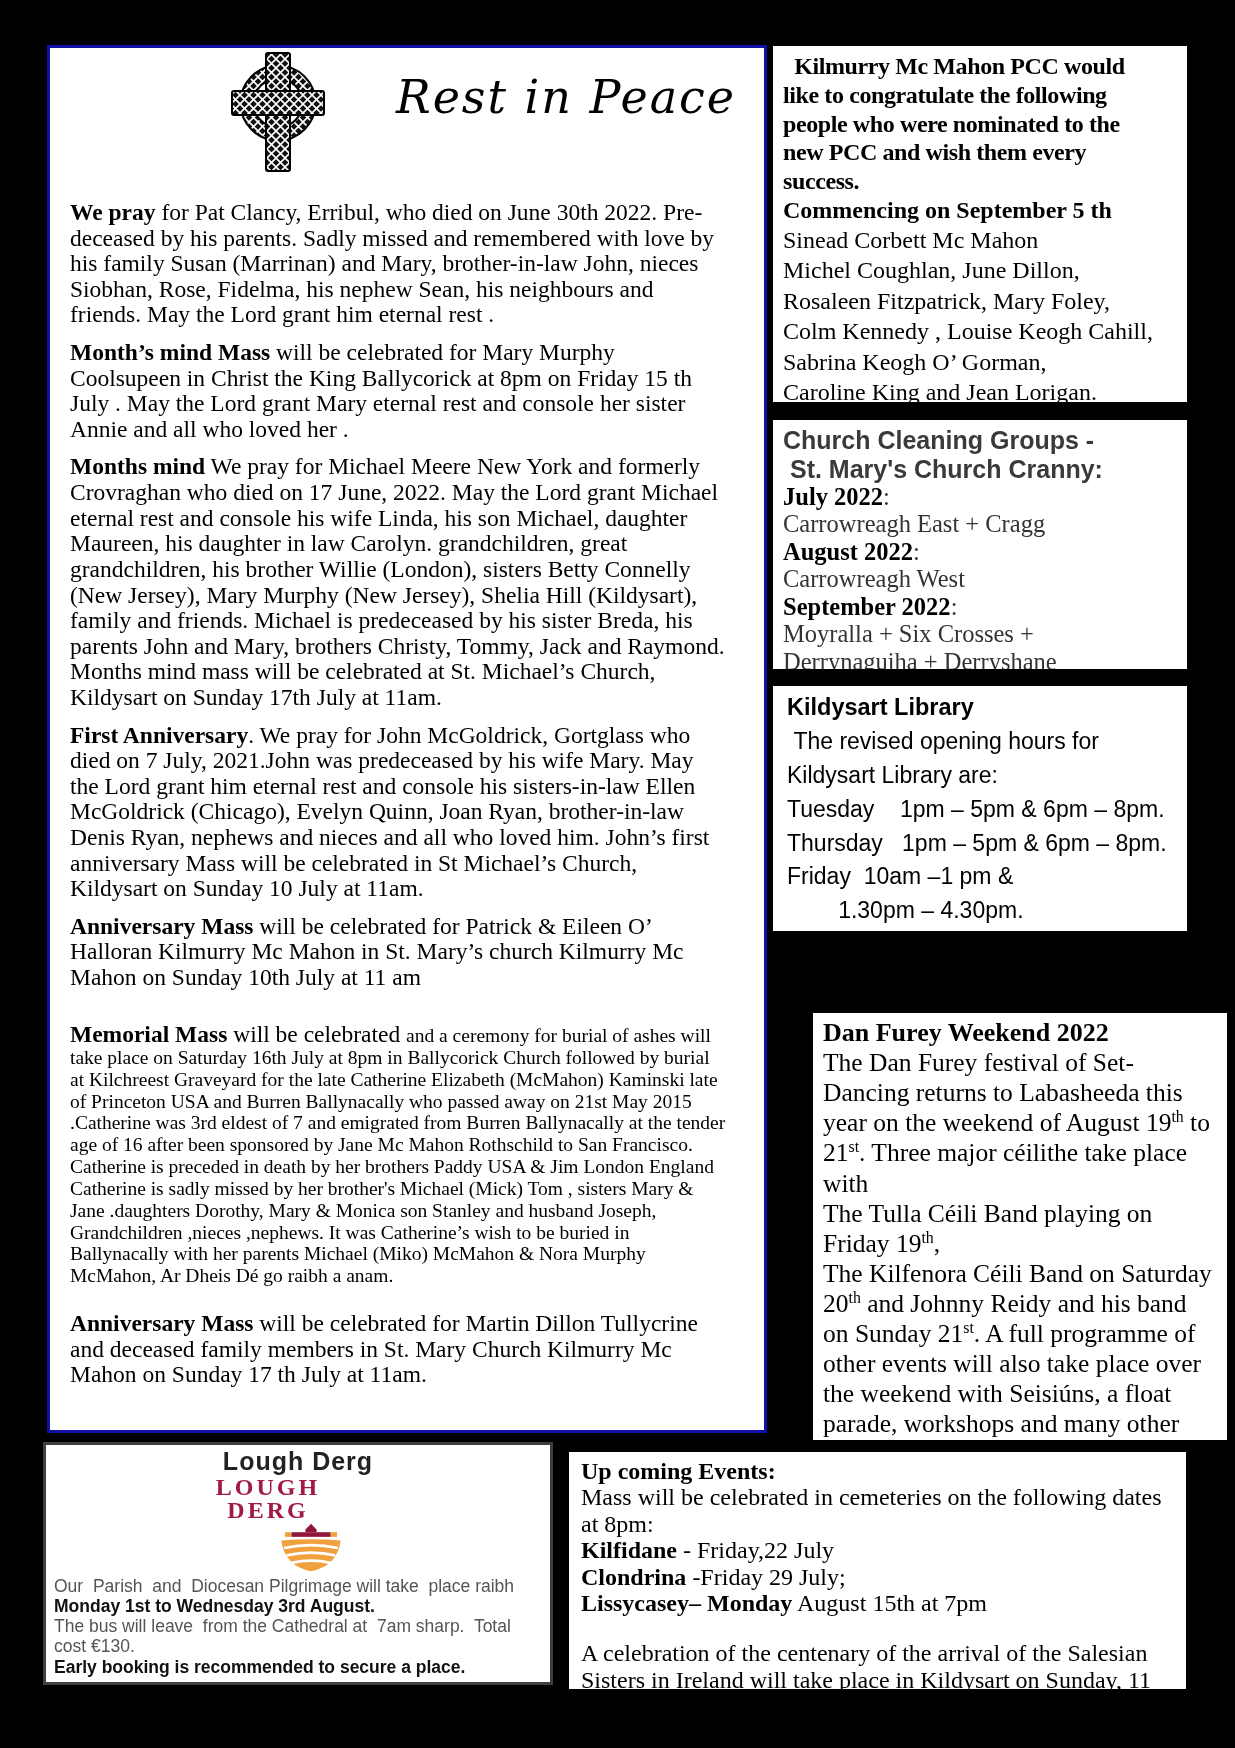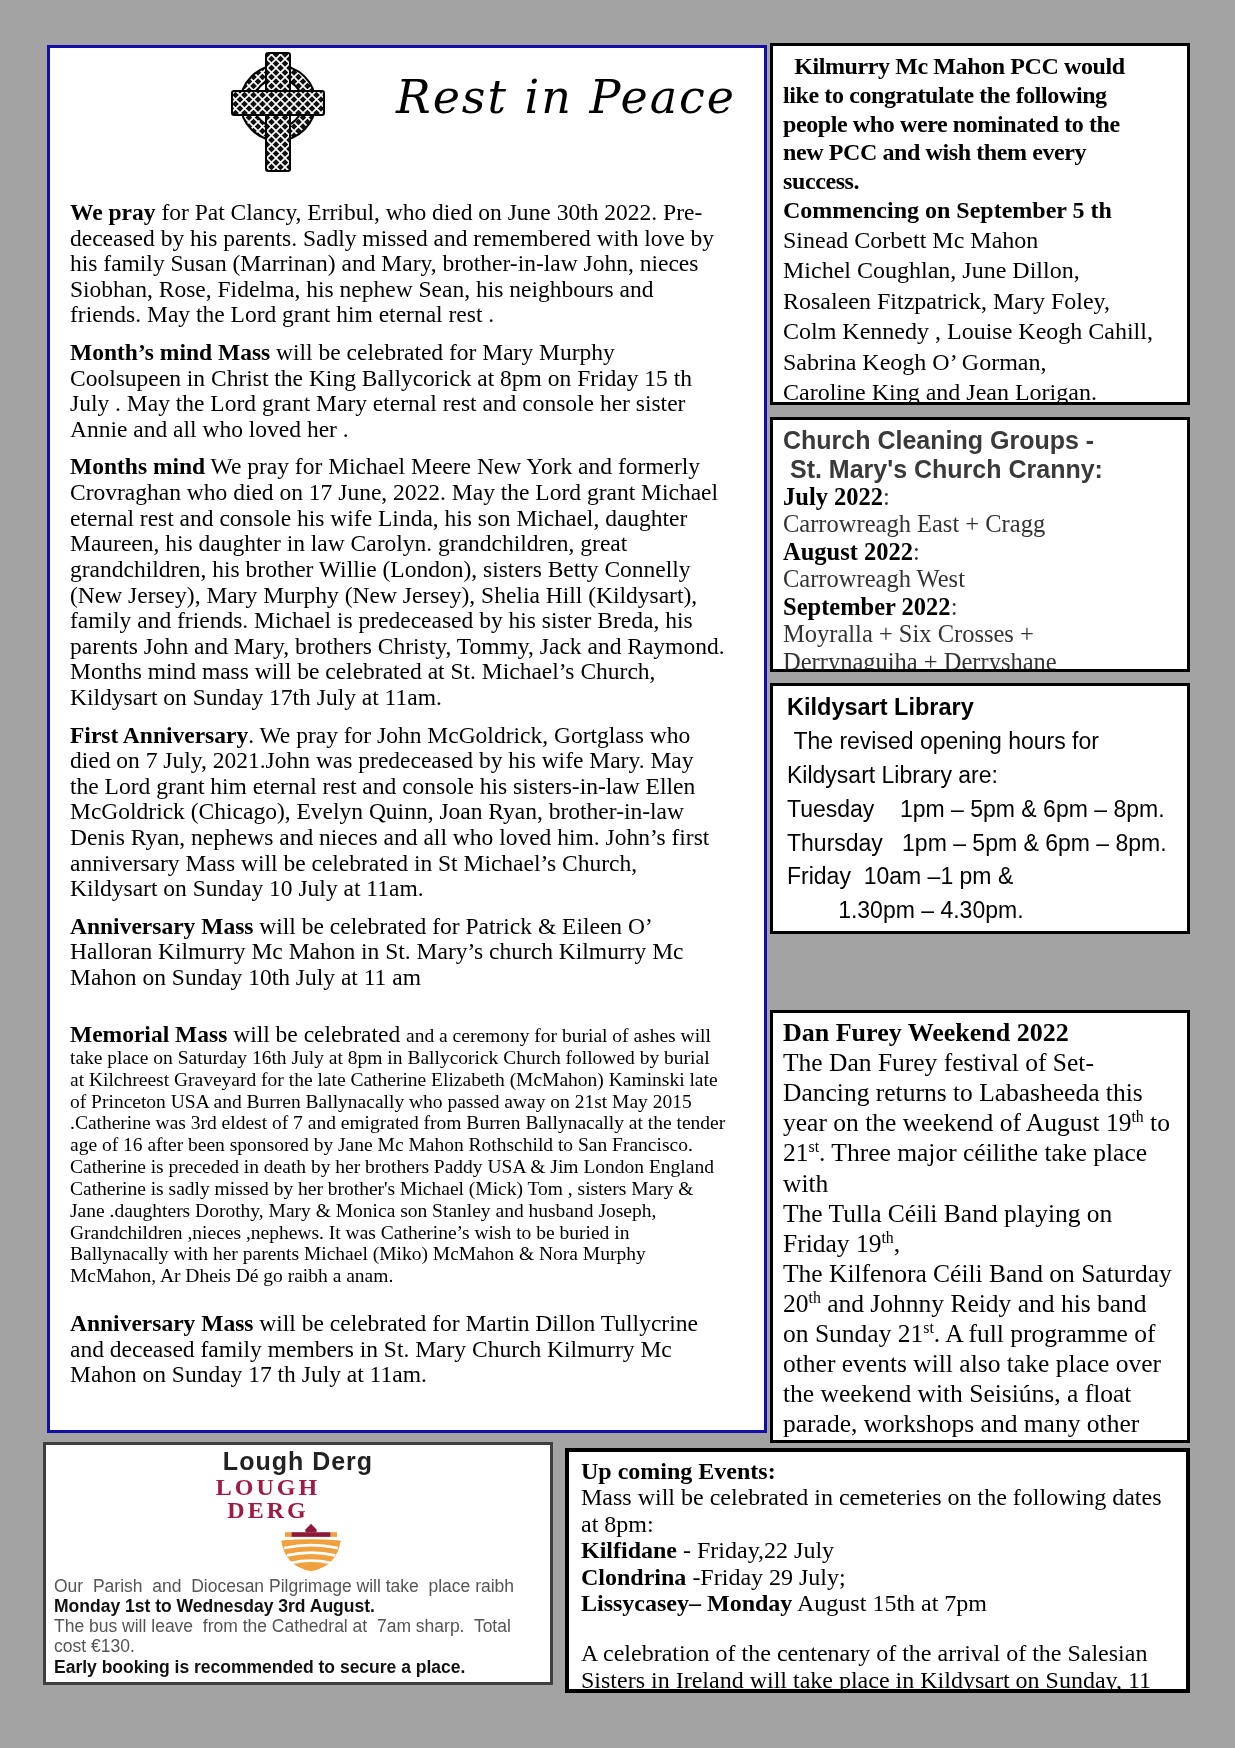--- a/index.html
+++ b/index.html
@@ -1,16 +1,16 @@
 <!DOCTYPE html>
 <html><head>
 <meta charset="utf-8">
 <style>
   html,body{margin:0;padding:0;background:#fff;}
-  .page{position:relative;width:1235px;height:1748px;background:#a3a3a3;overflow:hidden;
+  .page{position:relative;width:1235px;height:1748px;background:#000000;overflow:hidden;
         font-family:"Liberation Serif",serif;color:#000;}
   .box{position:absolute;box-sizing:border-box;background:#fff;}
   
   #leftbox{left:47px;top:45px;width:720px;height:1388px;border:3px solid #120fa6;
            padding:0 24px 0 8px;overflow:hidden;}
   .rip-header{position:relative;height:140px;}
   .cross{position:absolute;left:164px;top:2px;}
   .rip-title{position:absolute;left:338px;top:22px;font-family:"DejaVu Serif",serif;
              font-style:italic;font-size:46px;letter-spacing:2px;}
   .rip-body p{margin:12px;font-size:23.5px;line-height:1.09;}
@@ -27,21 +27,21 @@
   .pcc-commencing{font-weight:bold;font-size:24px;line-height:1.2;}
   .pcc-names{font-size:24px;line-height:1.27;white-space:pre-line;}
   #cleaning{top:417px;height:255px;}
   .clean-head{font-family:"Liberation Sans",sans-serif;font-weight:bold;color:#3a3a3a;
               font-size:25px;line-height:1.14;white-space:pre-wrap;margin-top:2px;}
   .clean-line{font-size:24.5px;line-height:1.12;color:#333;white-space:pre-line;}
   .clean-line .b{color:#000;}
   #library{top:683px;height:251px;font-family:"Liberation Sans",sans-serif;padding-left:14px;}
   .lib-title{font-weight:bold;font-size:23.5px;line-height:1.5;}
   .lib-text{font-size:23px;line-height:1.47;white-space:pre-wrap;}
-  #danfurey{top:1010px;height:433px;}
+  #danfurey{top:1010px;height:433px;margin-left:40px;}
   .df-title{font-weight:bold;font-size:26px;line-height:1.2;}
   .df-body{font-size:25.5px;line-height:1.18;white-space:pre-line;}
   
   #loughderg{left:43px;top:1442px;width:510px;height:243px;border:3px solid #3f3f3f;
              font-family:"Liberation Sans",sans-serif;text-align:center;padding:2px 6px;overflow:hidden;}
   .ld-title{font-weight:bold;font-size:25px;color:#222;letter-spacing:1px;}
   .ld-logo{font-family:"Liberation Serif",serif;font-weight:bold;font-size:24px;line-height:0.95;
            letter-spacing:3px;color:#a11a44;white-space:pre-line;margin-right:60px;}
   .ld-boat{display:block;margin:0 auto;margin-right:185px;}
   .ld-body{text-align:left;font-size:17.5px;line-height:1.16;color:#555;

